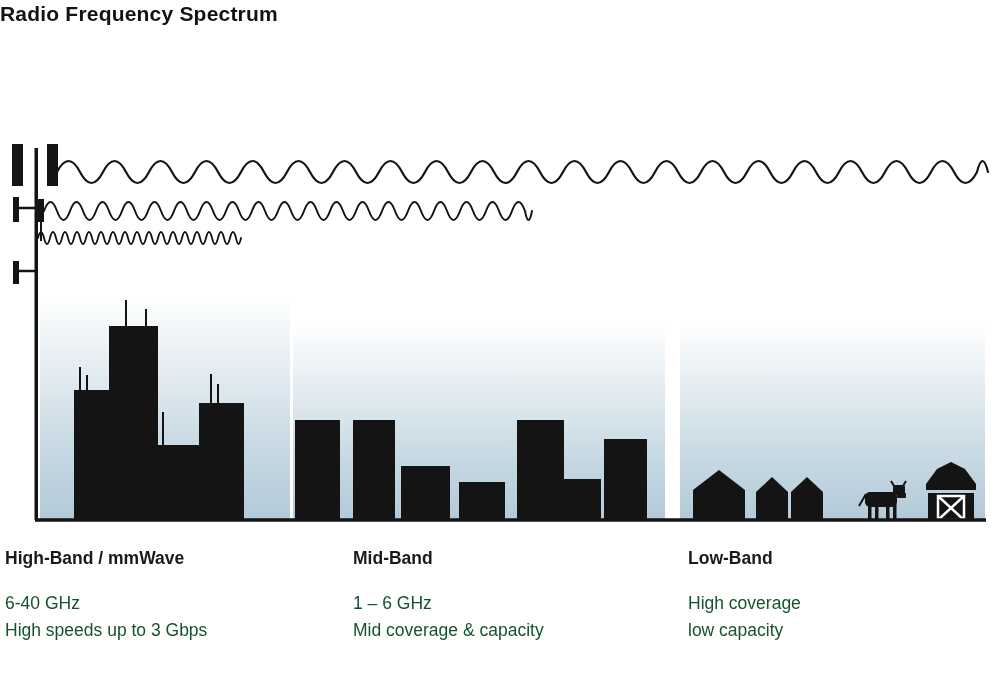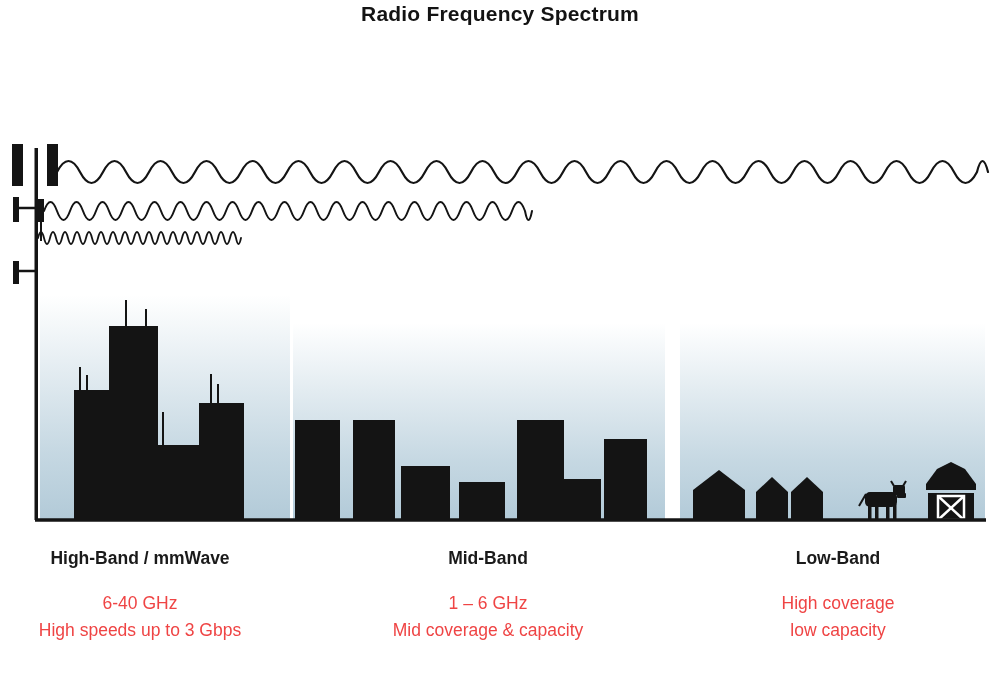--- a/index.html
+++ b/index.html
@@ -6,40 +6,40 @@
   .stage{
     position:relative;
     width:1000px;height:700px;
     background:#ffffff;
     overflow:hidden;
     font-family:"Liberation Sans", sans-serif;
     color:#141414;
   }
   .title{
     position:absolute;top:2px;left:0;width:100%;
-    text-align:center;
+    text-align:left;
     font-size:21px;font-weight:700;letter-spacing:.2px;
     color:#131313;
   }
   .illustration{
     position:absolute;top:0;left:0;
   }
   .band-label{
     position:absolute;top:548px;
-    text-align:center;
+    text-align:left;
   }
   .band-label.high{left:5px;width:270px;}
   .band-label.mid{left:353px;width:270px;}
   .band-label.low{left:688px;width:300px;}
   .band-name{
     font-size:17.5px;font-weight:700;color:#1a1a1a;
     margin-bottom:21px;
   }
   .band-line{
-    font-size:17.5px;line-height:26.5px;color:#ef4444;
+    font-size:17.5px;line-height:26.5px;color:#14532d;
   }
 </style>
 </head>
 <body>
 
 <div class="stage">
 
   <div class="title">Radio Frequency Spectrum</div>
 
   <svg class="illustration" width="1000" height="540" viewBox="0 0 1000 540">

